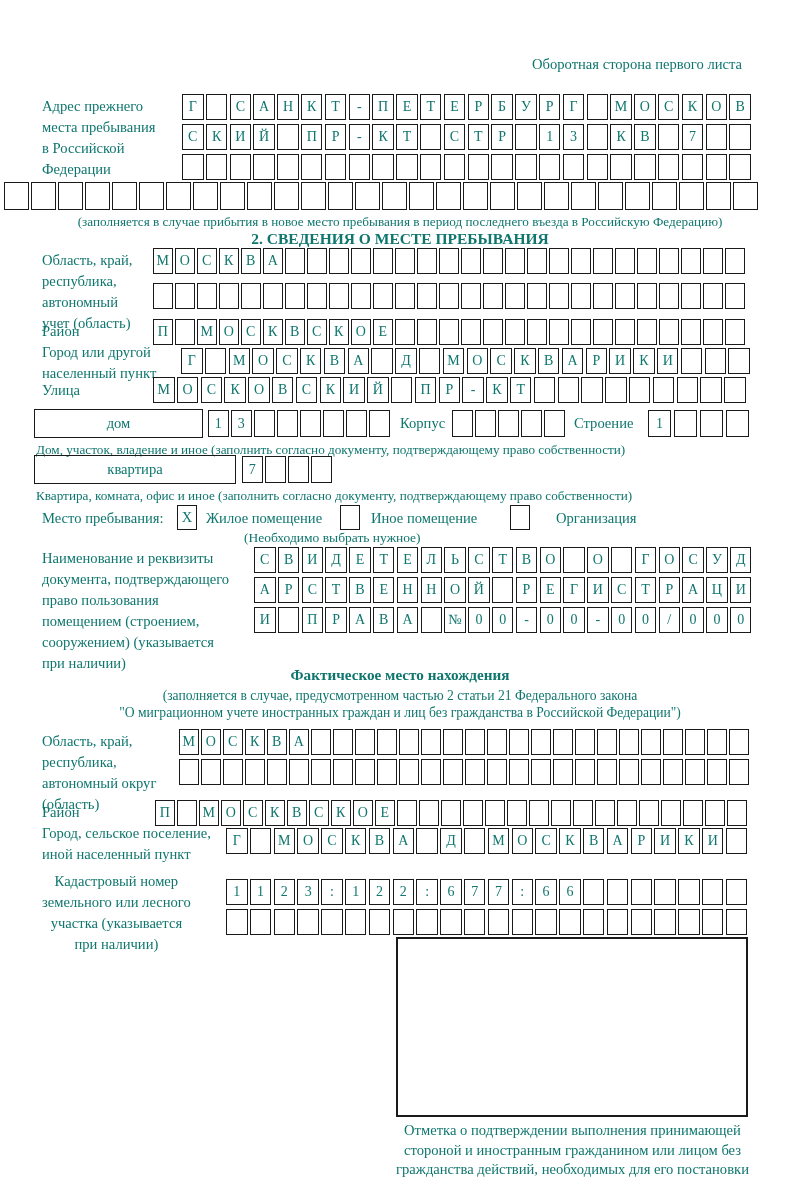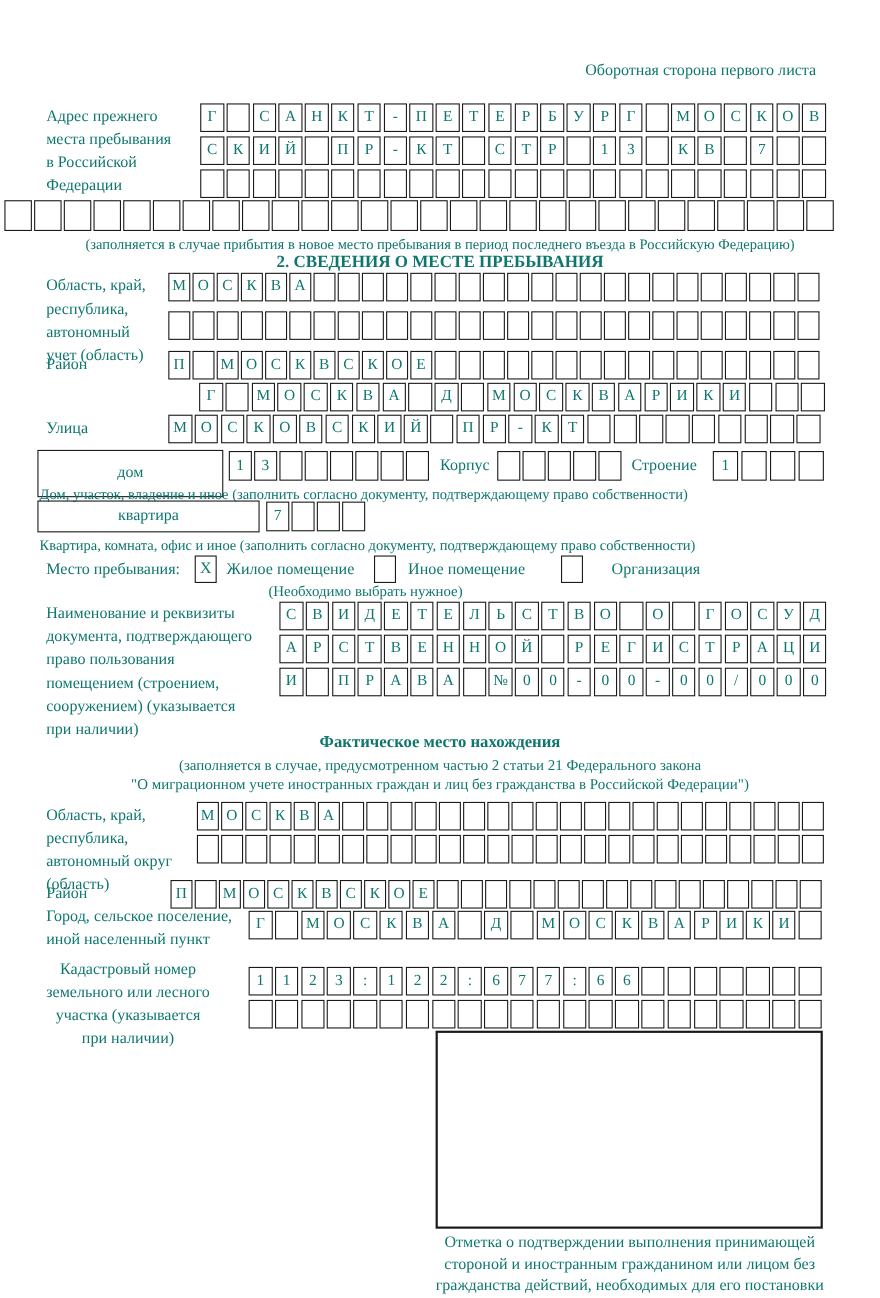--- a/index.html
+++ b/index.html
@@ -45,21 +45,21 @@
   #sec2Title{top:198px;font-size:15.5px;}
   #lblRegion1{top:218px;left:42px;}
   #reg1R1{top:216px;left:153px;}
   #reg1R2{top:251px;left:153px;}
   #lblDistrict1{top:289px;left:42px;}
   #dist1{top:287px;left:153px;}
   #lblCity1{top:310px;left:42px;}
   #city1{top:316px;left:181px;}
   #lblStreet{top:348px;left:42px;}
   #street{top:345px;left:153px;}
-  #houseBox{top:377px;left:34px;width:169px;height:43px;}
+  #houseBox{top:377px;left:34px;width:169px;height:29px;}
   #houseCells{top:378px;left:208px;}
   #korpusLabel{top:381px;left:400px;}
   #korpusCells{top:378px;left:452px;}
   #stroenieLabel{top:381px;left:574px;}
   #stroenieCells{top:378px;left:648px;}
   #houseCaption{top:410px;left:36px;}
   #aptBox{top:423px;left:34px;width:202px;height:29px;}
   #aptCells{top:424px;left:242px;}
   #aptCaption{top:456px;left:36px;}
   #stayLabel{top:476px;left:42px;}
@@ -304,20 +304,24 @@
       <div class="cell"></div>
       <div class="cell"></div>
       <div class="cell"></div>
       <div class="cell"></div>
       <div class="cell"></div>
       <div class="cell"></div>
       <div class="cell"></div>
       <div class="cell"></div>
     </div>
 
+  <div id="lblCity1" class="abs lbl">
+      <div>Город или другой</div>
+      <div>населенный пункт</div>
+    </div>
   <div id="city1" class="abs row g24">
       <div class="cell">Г</div>
       <div class="cell"></div>
       <div class="cell">М</div>
       <div class="cell">О</div>
       <div class="cell">С</div>
       <div class="cell">К</div>
       <div class="cell">В</div>
       <div class="cell">А</div>
       <div class="cell"></div>

